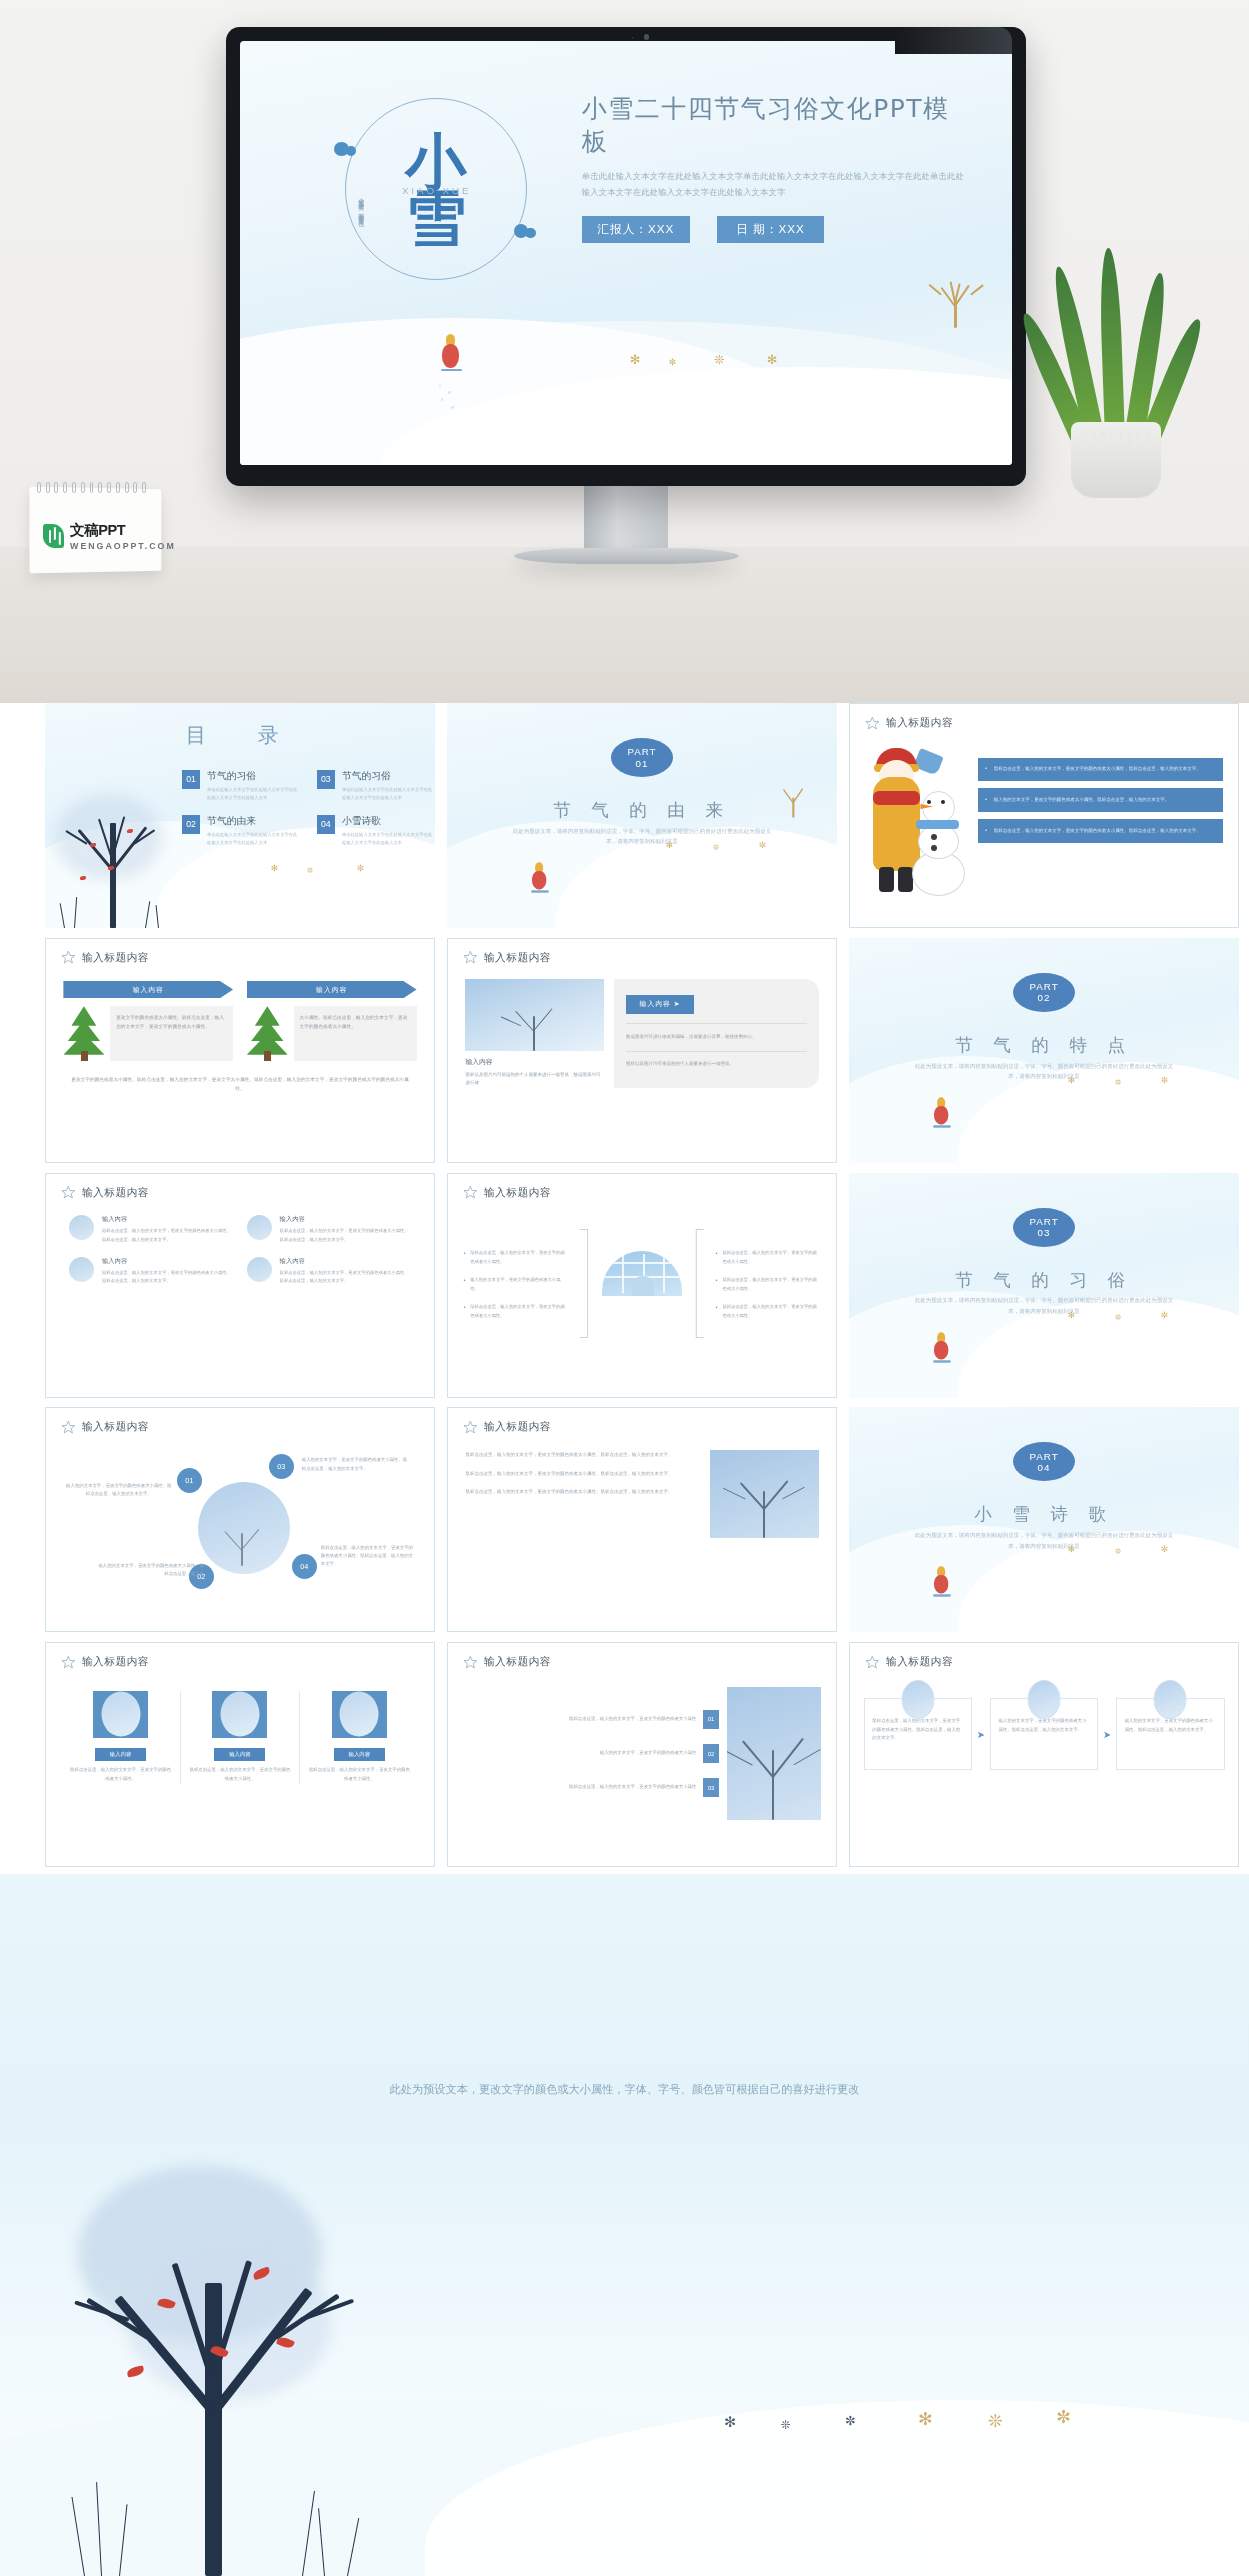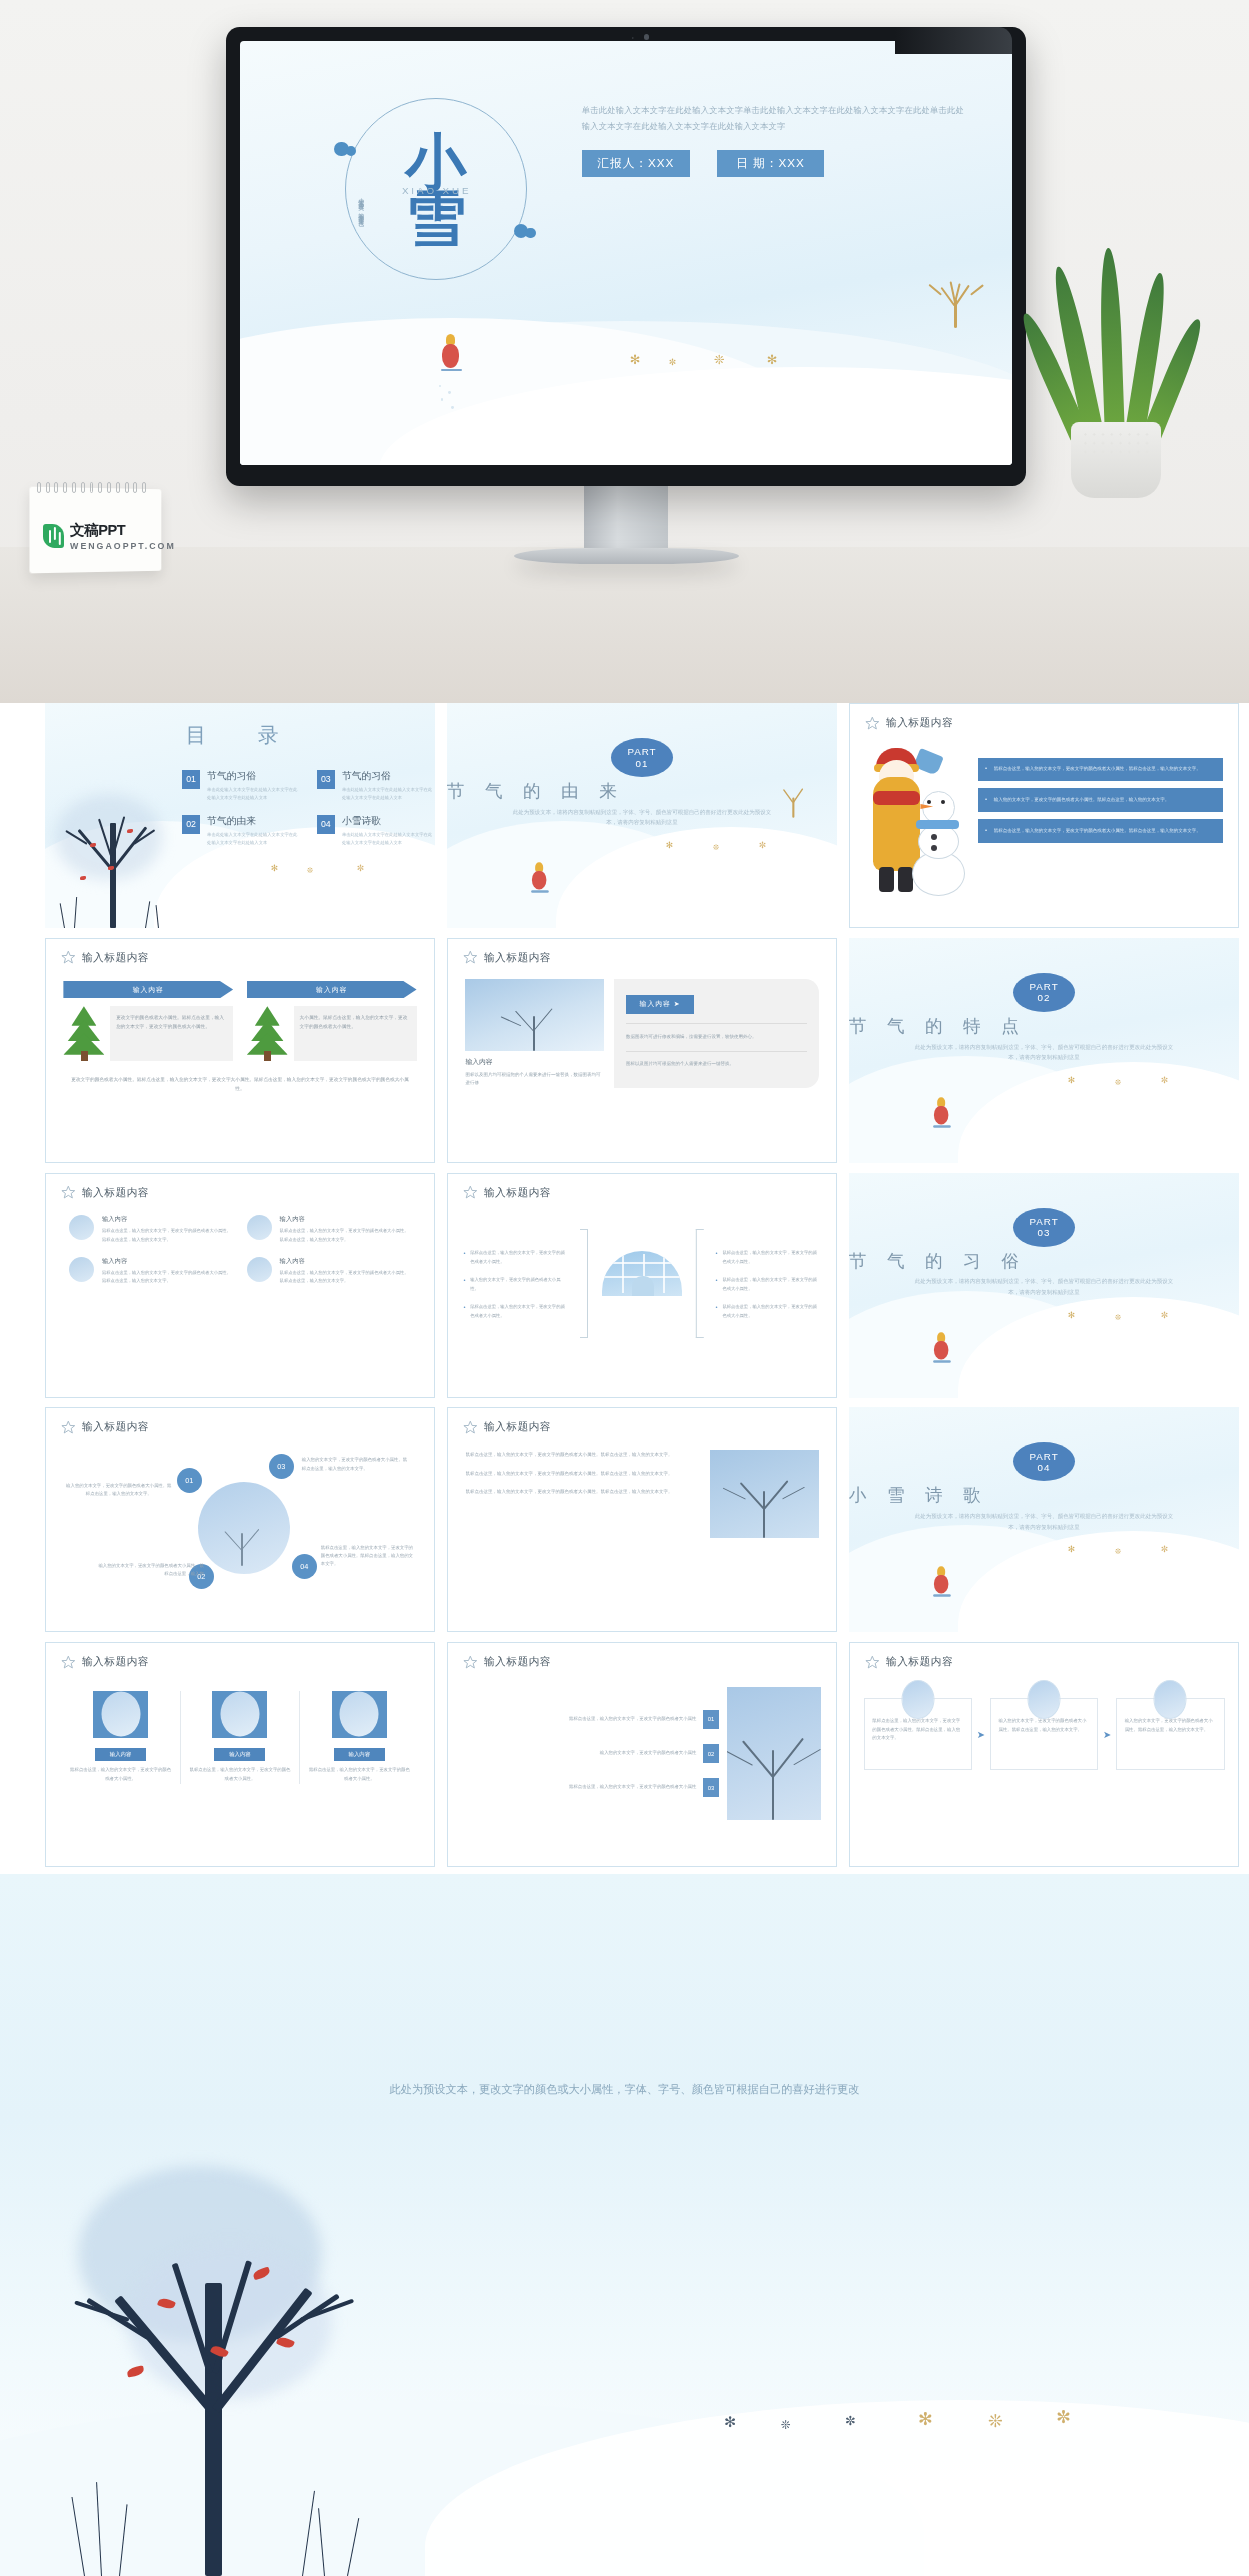--- a/index.html
+++ b/index.html
@@ -125,22 +125,22 @@
   .slide-title{ font-size:10.7px; color:#4b5a66; letter-spacing:0.5px;}
 
   .snowhill-a{ position:absolute; left:-10%; bottom:-59px; width:80%; height:166px;
      background:#f7fcfe; border-radius:50% 50% 0 0;}
   .snowhill-b{ position:absolute; left:28%; bottom:-84px; width:90%; height:185px;
      background:#ffffff; border-radius:50% 50% 0 0;}
 
   .part-badge{ width:62px; height:39px; border-radius:50%; background:#4d82bd; color:#ffffff;
      display:flex; flex-direction:column; align-items:center; justify-content:center;
      font-size:9.8px; line-height:1.15; letter-spacing:1px; margin:0 auto;}
-  .part-title{ font-size:17.6px; color:#7e97ab; letter-spacing:7.8px;
-     margin-top:2px; font-weight:400;}
+  .part-title{ text-align:center; font-size:17.6px; color:#7e97ab; letter-spacing:7.8px;
+     margin-top:21px; font-weight:400;}
   .part-desc{ text-align:center; font-size:5.5px; line-height:1.9; color:#a8bcca; margin-top:3.9px; padding:0 61px;}
   .part-block{ position:absolute; left:0; right:0; top:35px; z-index:2;}
 
   
   .toc-title{ text-align:center; font-size:20.5px; color:#7fa0bb; letter-spacing:15.6px; padding-top:17.6px; position:relative; z-index:3;}
   .toc-grid{ position:relative; z-index:3; margin:21.5px 0 0 137px; display:grid;
      grid-template-columns:1fr 1fr; gap:13.7px 15.6px; width:254px;}
   .toc-item{ display:flex; gap:6.8px;}
   .toc-num{ width:18.5px; height:18.5px; background:#4f86c0; color:#fff; font-size:8.8px;
      display:flex; align-items:center; justify-content:center; flex:none;}
@@ -308,20 +308,21 @@
               <b></b>
               <i></i>
             </div>
           <div class="cloud c2">
               <b></b>
               <i></i>
             </div>
         </div>
 
         <div class="hero-title">
+          <h1>小雪二十四节气习俗文化PPT模板</h1>
           <div class="hero-sub">单击此处输入文本文字在此处输入文本文字单击此处输入文本文字在此处输入文本文字在此处单击此处输入文本文字在此处输入文本文字在此处输入文本文字</div>
           <div class="hero-btns">
             <div class="hero-btn">汇报人：XXX</div>
             <div class="hero-btn">日 期：XXX</div>
           </div>
         </div>
 
         <div class="ski-person">
           <div class="hat"></div>
             <div class="body"></div>

